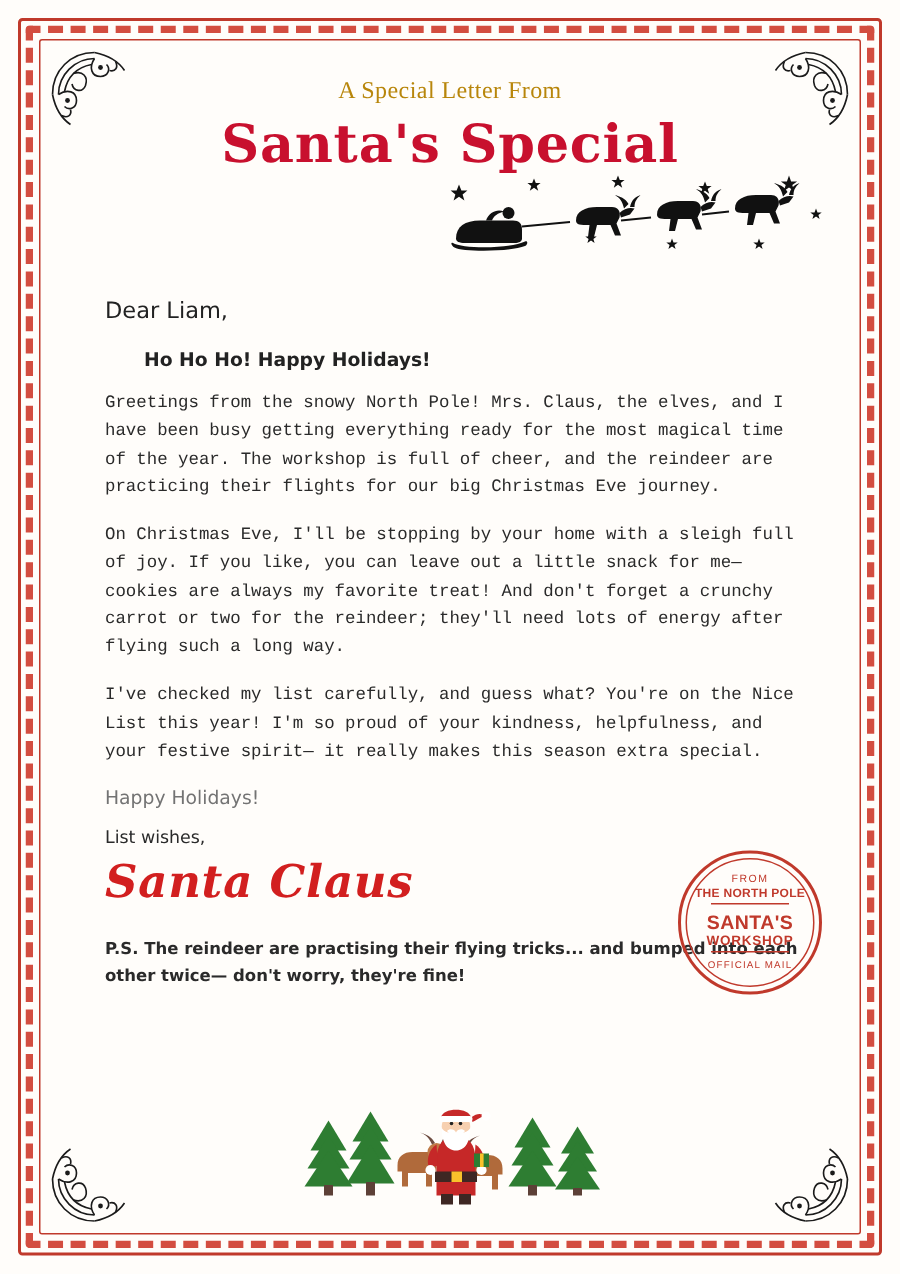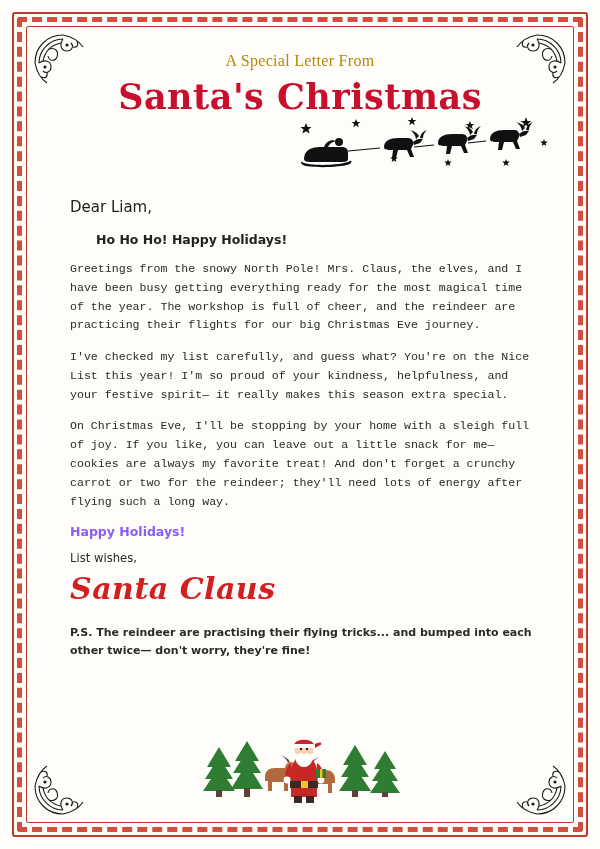--- a/index.html
+++ b/index.html
@@ -126,22 +126,22 @@
     font-family: Liberation Mono, monospace;
     font-size: 11.6px;
     line-height: 1.62;
     color: #2a2a2a;
     margin-bottom: 13px;
     text-align: left;
   }
   .happy {
     font-family: "DejaVu Sans", sans-serif;
     font-size: 12.5px;
-    font-weight: bold;
-    color: #8b5cf6;
+    font-weight: normal;
+    color: #737373;
     margin-bottom: 12px;
   }
   .warm {
     font-family: "DejaVu Sans", sans-serif;
     font-size: 11.6px;
     color: #2a2a2a;
     margin-bottom: 6px;
   }
   .signature {
     font-family: "DejaVu Serif", serif;
@@ -280,21 +280,21 @@
       <circle cx="12" cy="34" r="1.6" fill="#1b1b1b" stroke="none"></circle>
       <path d="M30 2 C40 4 46 8 50 14"></path>
       <path d="M2 30 C4 40 8 46 14 50"></path>
       <path d="M44 8 C46 12 44 15 40 14"></path>
       <path d="M8 44 C12 46 15 44 14 40"></path>
     </svg>
   </div>
 
   <div class="header">
     <div class="subtitle">A Special Letter From</div>
-    <div class="title">Santa's Christmas</div>
+    <div class="title">Santa's Special</div>
   </div>
 
   <div class="sleigh">
     <svg viewBox="0 0 260 60" fill="#111">
 
       <g fill="#111">
         <polygon points="12,8 13.6,12 17.6,12 14.4,14.6 15.6,18.6 12,16.2 8.4,18.6 9.6,14.6 6.4,12 10.4,12"></polygon>
         <polygon points="62,4 63.2,7 66.4,7 63.8,9 64.8,12.2 62,10.2 59.2,12.2 60.2,9 57.6,7 60.8,7"></polygon>
         <polygon points="118,2 119.2,5 122.4,5 119.8,7 120.8,10.2 118,8.2 115.2,10.2 116.2,7 113.6,5 116.8,5"></polygon>
         <polygon points="176,6 177.2,9 180.4,9 177.8,11 178.8,14.2 176,12.2 173.2,14.2 174.2,11 171.6,9 174.8,9"></polygon>
@@ -335,28 +335,40 @@
         <path d="M36 10 C35 5 33 3 30 1 C33 2 37 3 39 7 Z"></path>
         <path d="M40 9 C41 4 44 2 47 1 C45 3 43 5 43 9 Z"></path>
       </g>
     </svg>
   </div>
 
   <div class="letter">
     <div class="greeting">Dear Liam,</div>
     <div class="hoho">Ho Ho Ho! Happy Holidays!</div>
     <div class="para">Greetings from the snowy North Pole! Mrs. Claus, the elves, and I have been busy getting everything ready for the most magical time of the year. The workshop is full of cheer, and the reindeer are practicing their flights for our big Christmas Eve journey.</div>
+    <div class="para">On Christmas Eve, I'll be stopping by your home with a sleigh full of joy. If you like, you can leave out a little snack for me— cookies are always my favorite treat! And don't forget a crunchy carrot or two for the reindeer; they'll need lots of energy after flying such a long way.</div>
     <div class="para">I've checked my list carefully, and guess what? You're on the Nice List this year! I'm so proud of your kindness, helpfulness, and your festive spirit— it really makes this season extra special.</div>
-    <div class="para">On Christmas Eve, I'll be stopping by your home with a sleigh full of joy. If you like, you can leave out a little snack for me— cookies are always my favorite treat! And don't forget a crunchy carrot or two for the reindeer; they'll need lots of energy after flying such a long way.</div>
     <div class="happy">Happy Holidays!</div>
     <div class="warm">List wishes,</div>
     <div class="signature">Santa Claus</div>
     <div class="ps">P.S. The reindeer are practising their flying tricks... and bumped into each other twice— don't worry, they're fine!</div>
   </div>
 
+  <div class="stamp">
+    <div class="stamp-outer"></div>
+    <div class="stamp-inner">
+      <div class="stamp-from">FROM</div>
+      <div class="stamp-north">THE NORTH POLE</div>
+      <div class="stamp-line"></div>
+      <div class="stamp-santa">SANTA'S</div>
+      <div class="stamp-work">WORKSHOP</div>
+      <div class="stamp-line"></div>
+      <div class="stamp-official">OFFICIAL MAIL</div>
+    </div>
+  </div>
 
   <div class="bottom-art">
     <svg viewBox="0 0 230 86">
 
       <g fill="#2e7d32">
         <polygon points="34,26 46,46 22,46"></polygon>
         <polygon points="34,36 48,58 20,58"></polygon>
         <polygon points="34,46 50,70 18,70"></polygon>
         <polygon points="62,20 74,40 50,40"></polygon>
         <polygon points="62,30 76,52 48,52"></polygon>

